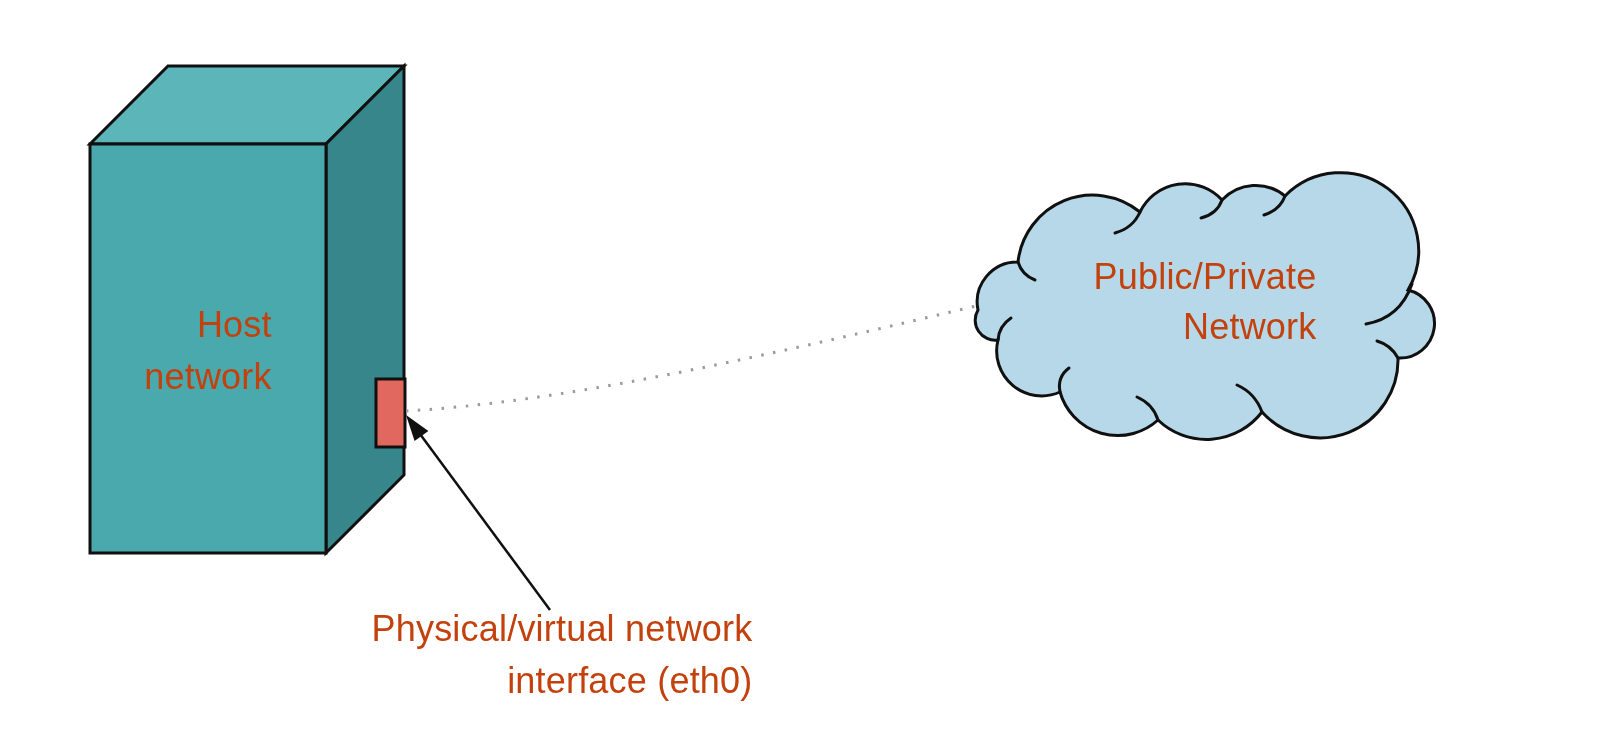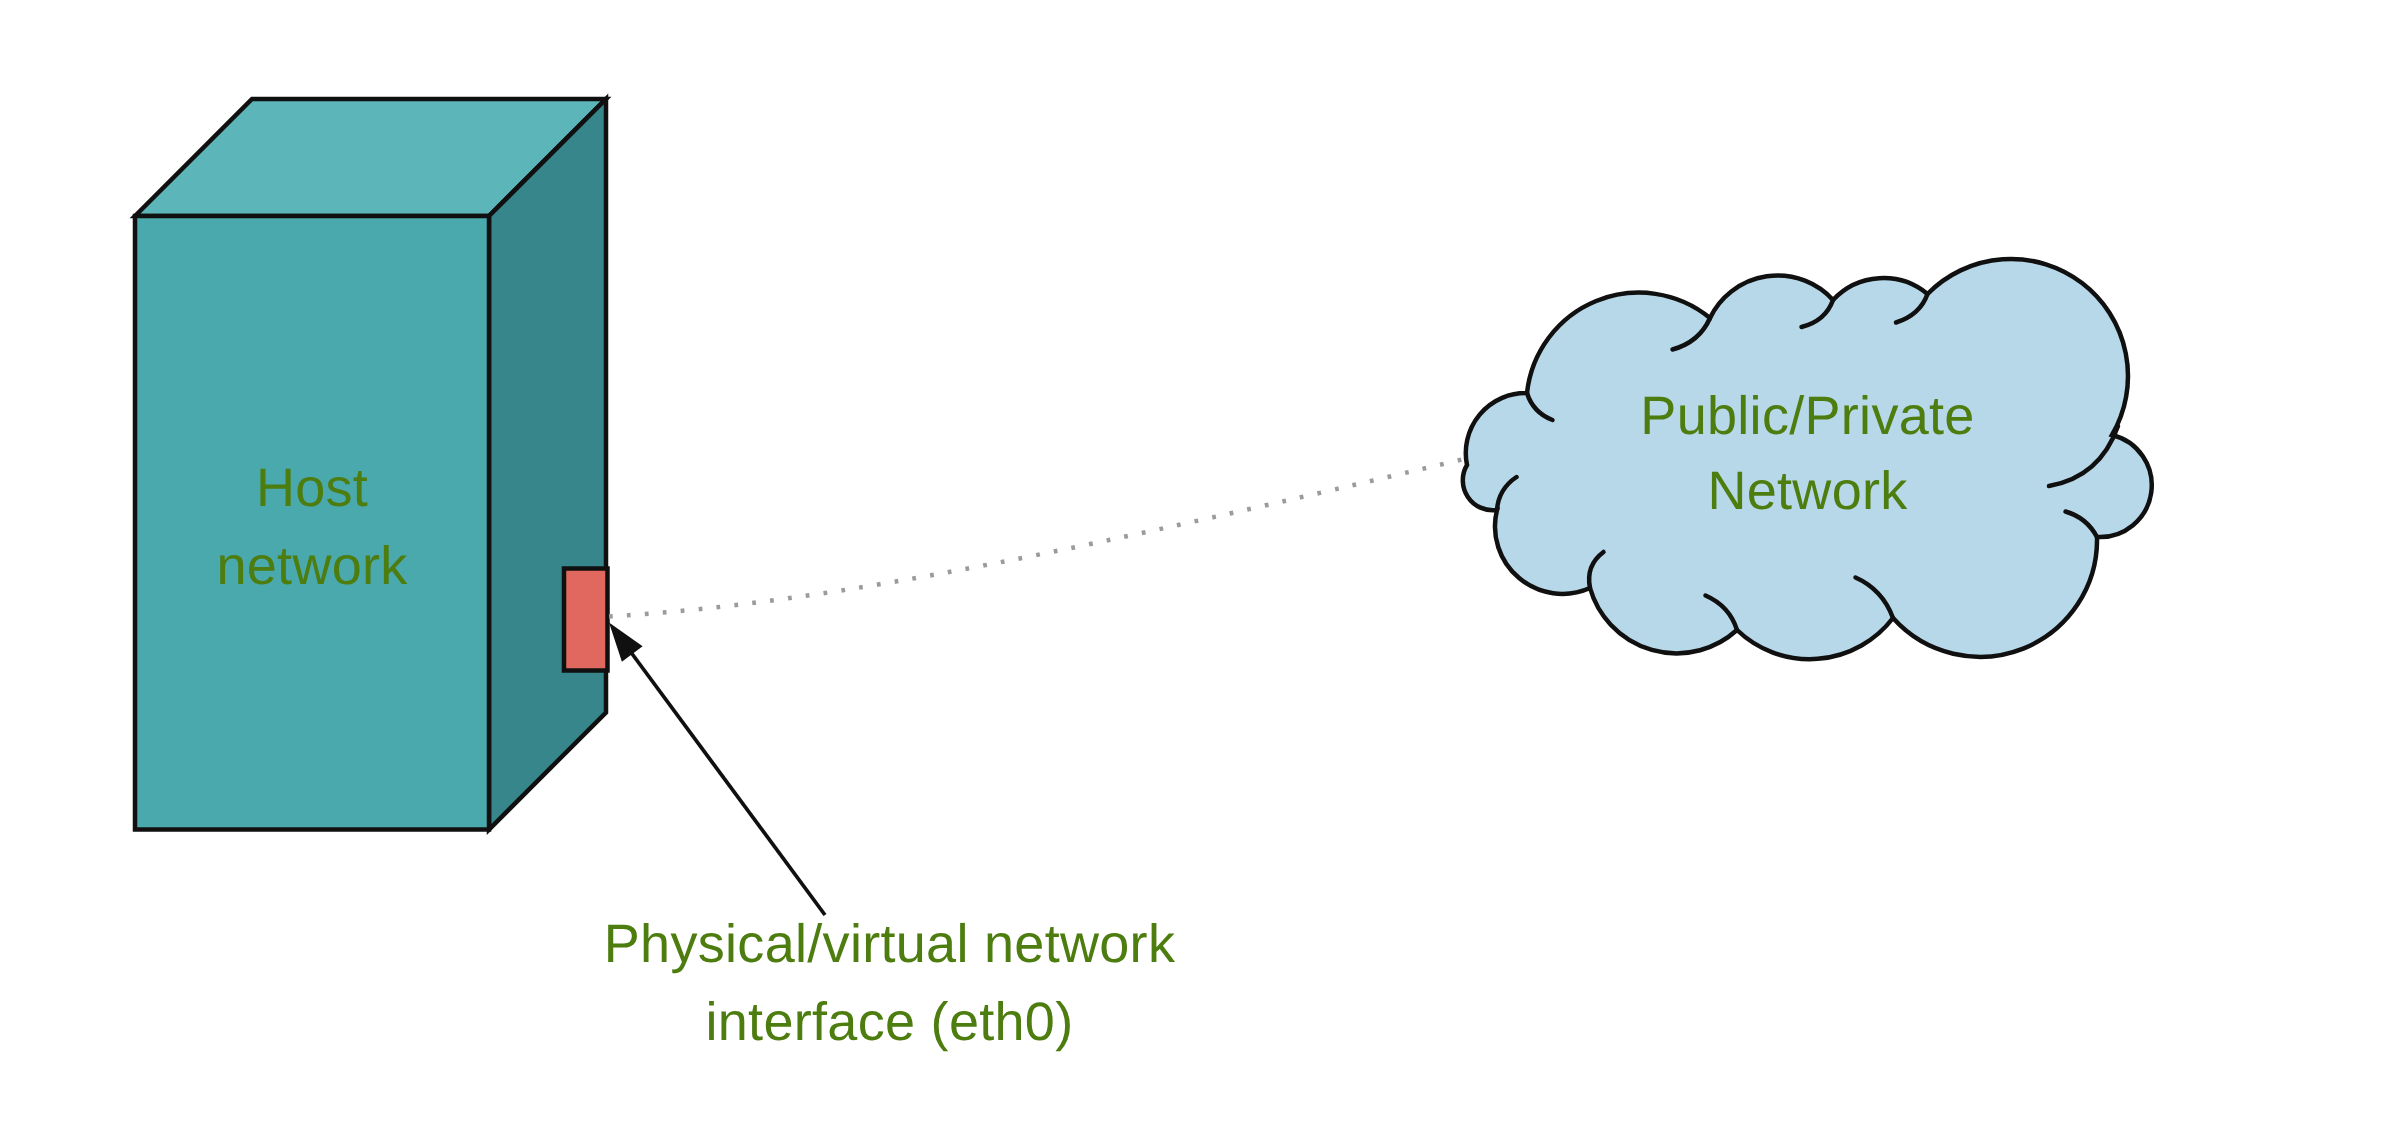--- a/index.html
+++ b/index.html
@@ -42,22 +42,22 @@
     stroke: #101010;
     stroke-width: 2.5;
   }
   .pointer-head {
     fill: #101010;
     stroke: none;
   }
   .label {
     position: absolute;
     transform: translate(-50%, -50%);
-    text-align: center;
-    color: #4d7c0f;
+    text-align: right;
+    color: #c2410c;
     white-space: pre-line;
     font-weight: 500;
     letter-spacing: 0.2px;
   }
   .host-label {
     font-size: 36px;
     line-height: 52px;
   }
   .cloud-label {
     font-size: 36px;
@@ -116,16 +116,16 @@
       <polygon class="pointer-head" points="406,415 428.4,430.9 414.6,441.1"></polygon>
     </g>
   </svg>
 
   <div class="label host-label" style="left:208px; top:351px;">Host
 network</div>
 
   <div class="label cloud-label" style="left:1205px; top:302px;">Public/Private
 Network</div>
 
-  <div class="label interface-label" style="left:593px; top:655px;">Physical/virtual network
+  <div class="label interface-label" style="left:562px; top:655px;">Physical/virtual network
 interface (eth0)</div>
 
 </div>
 
 </body></html>

